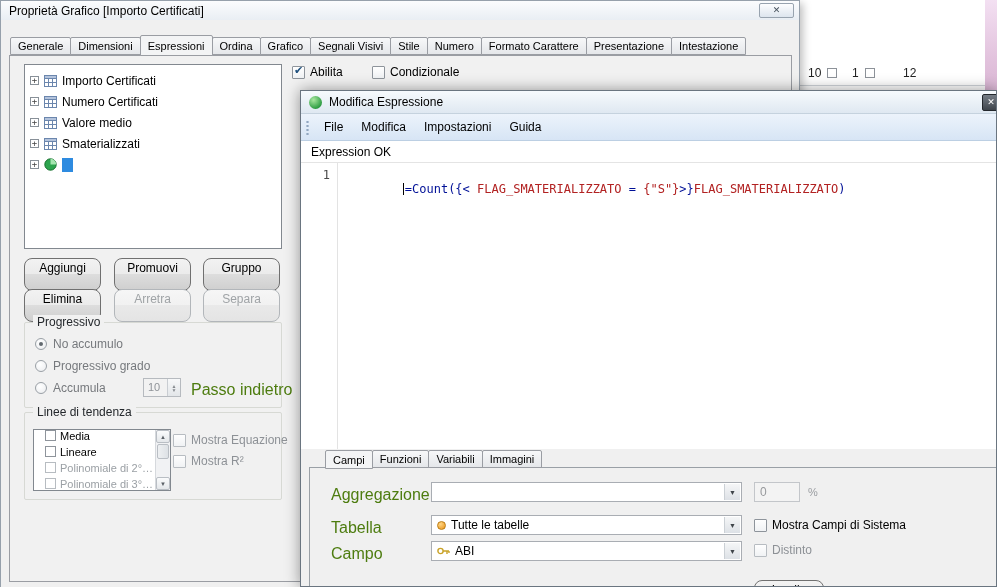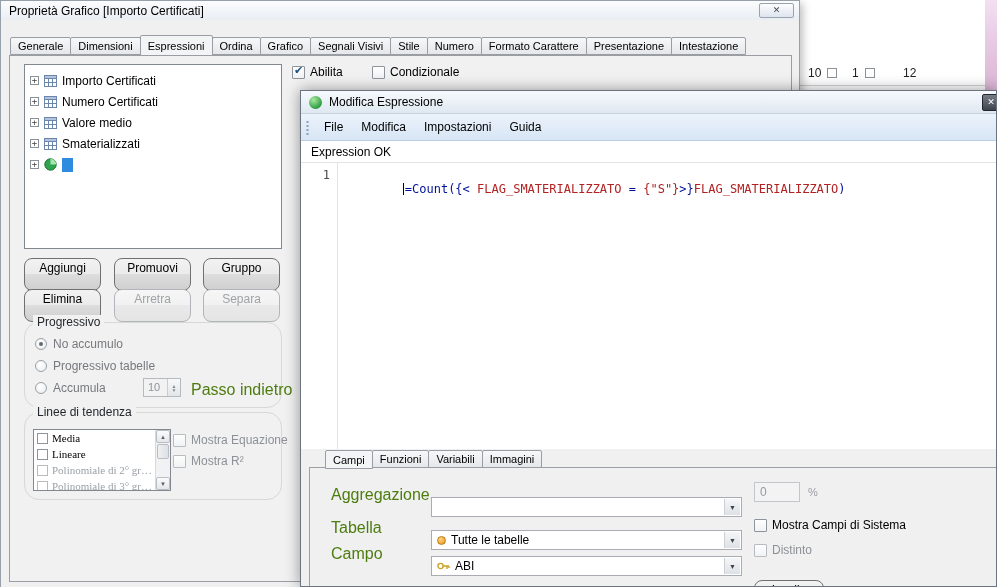--- a/index.html
+++ b/index.html
@@ -35,36 +35,36 @@
 .cb-group{position:absolute;display:flex;align-items:center;gap:5px;}
 .cb{width:13px;height:13px;border:1px solid #8e949b;border-radius:1px;background:linear-gradient(#fefefe,#f0f2f4);position:relative;flex:none;}
 .cb .check{position:absolute;left:1px;top:-3px;font-size:11px;color:#1d4f7c;}
 .cb.dim{border-color:#b7bcc1;}
 .cb-label{font-size:12px;color:#000;white-space:nowrap;}
 .cb-label.gray{color:#8d9196;}
 
 .btn{position:absolute;width:77px;height:33px;font-size:12px;color:#000;text-align:center;line-height:19px;border:1px solid #707070;border-radius:8px;background:linear-gradient(#f2f2f2 0%,#ebebeb 50%,#dddddd 50%,#cfcfcf 100%);}
 .btn.disabled{color:#9fa3a6;border-color:#b2b6ba;background:linear-gradient(#f6f6f6 0%,#f1f1f1 50%,#e9e9e9 50%,#e4e4e4 100%);}
 
-.groupbox{position:absolute;border:1px solid #d7d9d4;border-radius:15px;}
+.groupbox{position:absolute;border:1px solid #d7d9d4;border-radius:2px;}
 .group-label{position:absolute;top:-8px;left:8px;background:#f1f1f1;padding:0 4px;font-size:12px;color:#24282c;white-space:nowrap;}
 
 .radio-row{position:absolute;display:flex;align-items:center;gap:6px;text-align:center;}
 .radio{width:12px;height:12px;border:1px solid #9aa0a6;border-radius:50%;background:radial-gradient(circle at 40% 35%,#fff,#e9ebee);position:relative;flex:none;}
 .radio.selected::after{content:"";position:absolute;left:3px;top:3px;width:4px;height:4px;border-radius:50%;background:#62696f;}
 .radio-label{font-size:12px;color:#76797d;white-space:nowrap;}
 
 .spinner{position:absolute;width:38px;height:19px;border:1px solid #b6babf;background:#f2f2f2;display:flex;}
 .spin-val{flex:1;font-size:11px;color:#8f9398;padding:2px 0 0 4px;}
 .spin-arrows{width:13px;border-left:1px solid #c9cdd2;display:flex;flex-direction:column;align-items:center;justify-content:center;font-size:5px;color:#85898e;line-height:4px;background:linear-gradient(#f7f8f9,#e3e6e9);}
 
 .field-label{position:absolute;font-size:16px;color:#4d7c0f;white-space:nowrap;}
 
 .trend-list{position:absolute;left:8px;top:16px;width:138px;height:62px;background:#fff;border:1px solid #82888f;overflow:hidden;}
-.trend-row{height:16px;display:flex;align-items:center;gap:4px;padding-left:3px;width:121px;font-family:Liberation Serif, serif;}
+.trend-row{height:16px;display:flex;gap:4px;padding-left:11px;width:121px;}
 .trend-cb{width:11px;height:11px;border:1px solid #8e949b;background:#fff;flex:none;}
 .trend-cb.dim{border-color:#b7bcc1;}
 .trend-label{font-size:11px;color:#000;white-space:nowrap;overflow:hidden;text-overflow:ellipsis;}
 .trend-label.gray{color:#9ba0a5;}
 .trend-scroll{position:absolute;right:0;top:0;bottom:0;width:15px;background:#f1f2f4;border-left:1px solid #d6d9dd;}
 .scroll-btn{position:absolute;left:0;right:0;height:13px;font-size:6px;color:#5b6167;text-align:center;line-height:12px;background:linear-gradient(#fafbfc,#e4e7ea);border:1px solid #b9bec4;border-radius:2px;}
 .scroll-btn.up{top:0;}
 .scroll-btn.down{bottom:0;}
 .scroll-thumb{position:absolute;left:1px;right:1px;top:14px;height:15px;background:linear-gradient(90deg,#eef0f2,#dde1e5);border:1px solid #b9bec4;border-radius:2px;}
 
@@ -80,21 +80,21 @@
 .status{position:absolute;left:0;top:50px;right:0;height:22px;background:#fff;font-size:12px;color:#000;padding:4px 0 0 10px;border-bottom:1px solid #e4e4e4;}
 .editor{position:absolute;left:0;top:72px;right:0;height:286px;background:#fff;}
 .gutter{position:absolute;left:0;top:0;bottom:0;width:37px;border-right:1px solid #e3e3e3;background:#fff;}
 .line-no{position:absolute;right:7px;top:5px;font-family:"DejaVu Sans Mono",monospace;font-size:12px;color:#4a4a4a;}
 .code-line{position:absolute;left:44px;top:5px;font-family:"DejaVu Sans Mono",monospace;font-size:12px;white-space:pre;}
 .caret{display:inline-block;width:1px;height:12px;background:#000;vertical-align:-2px;margin-right:1px;}
 .bottom-tabs{left:24px;top:358px;height:19px;}
 .bottom-tabs .tab{height:18px;}
 .bottom-tabs .tab.active{height:19px;line-height:18px;}
 .helper-panel{position:absolute;left:8px;top:376px;width:720px;height:130px;border:1px solid #9aa0a6;background:#f0f0f0;}
-.combo{position:absolute;height:20px;background:#fff;border:1px solid #a9adb3;display:flex;align-items:center;gap:5px;padding:0 20px 0 5px;font-size:12px;color:#000;margin-top:15px;}
+.combo{position:absolute;height:20px;background:#fff;border:1px solid #a9adb3;display:flex;align-items:center;gap:5px;padding:0 20px 0 5px;font-size:12px;color:#000;}
 .combo .arrow-btn{position:absolute;right:1px;top:1px;bottom:1px;width:16px;background:linear-gradient(#f5f6f7,#dde1e6);border-left:1px solid #cbd0d5;font-size:7px;color:#3f444a;display:flex;align-items:center;justify-content:center;}
 .combo-text{white-space:nowrap;overflow:hidden;}
 .orange-dot{width:9px;height:9px;border-radius:50%;background:radial-gradient(circle at 35% 30%,#ffd685,#ea9317);border:1px solid #bb7d15;flex:none;}
 .key-icon{flex:none;}
 .dis-edit{position:absolute;height:20px;background:#f3f3f3;border:1px solid #c3c6ca;font-size:12px;color:#97999c;padding:2px 0 0 5px;}
 .pct{position:absolute;font-size:11px;color:#9a9da1;}
 </style>
 </head>
 <body>
 
@@ -202,21 +202,21 @@
       <div class="btn disabled" style="left:193px;top:233px">Separa</div>
 
       <div class="groupbox" style="left:14px;top:266px;width:258px;height:86px">
         <span class="group-label">Progressivo</span>
         <div class="radio-row" style="left:10px;top:14px">
           <span class="radio selected"></span>
           <span class="radio-label">No accumulo</span>
         </div>
         <div class="radio-row" style="left:10px;top:36px">
           <span class="radio"></span>
-          <span class="radio-label">Progressivo tabelle</span>
+          <span class="radio-label">Progressivo grado</span>
         </div>
         <div class="radio-row" style="left:10px;top:58px">
           <span class="radio"></span>
           <span class="radio-label">Accumula</span>
         </div>
         <div class="spinner" style="left:118px;top:55px">
           <span class="spin-val">10</span>
           <span class="spin-arrows">
               <span>▲</span>
               <span>▼</span>

